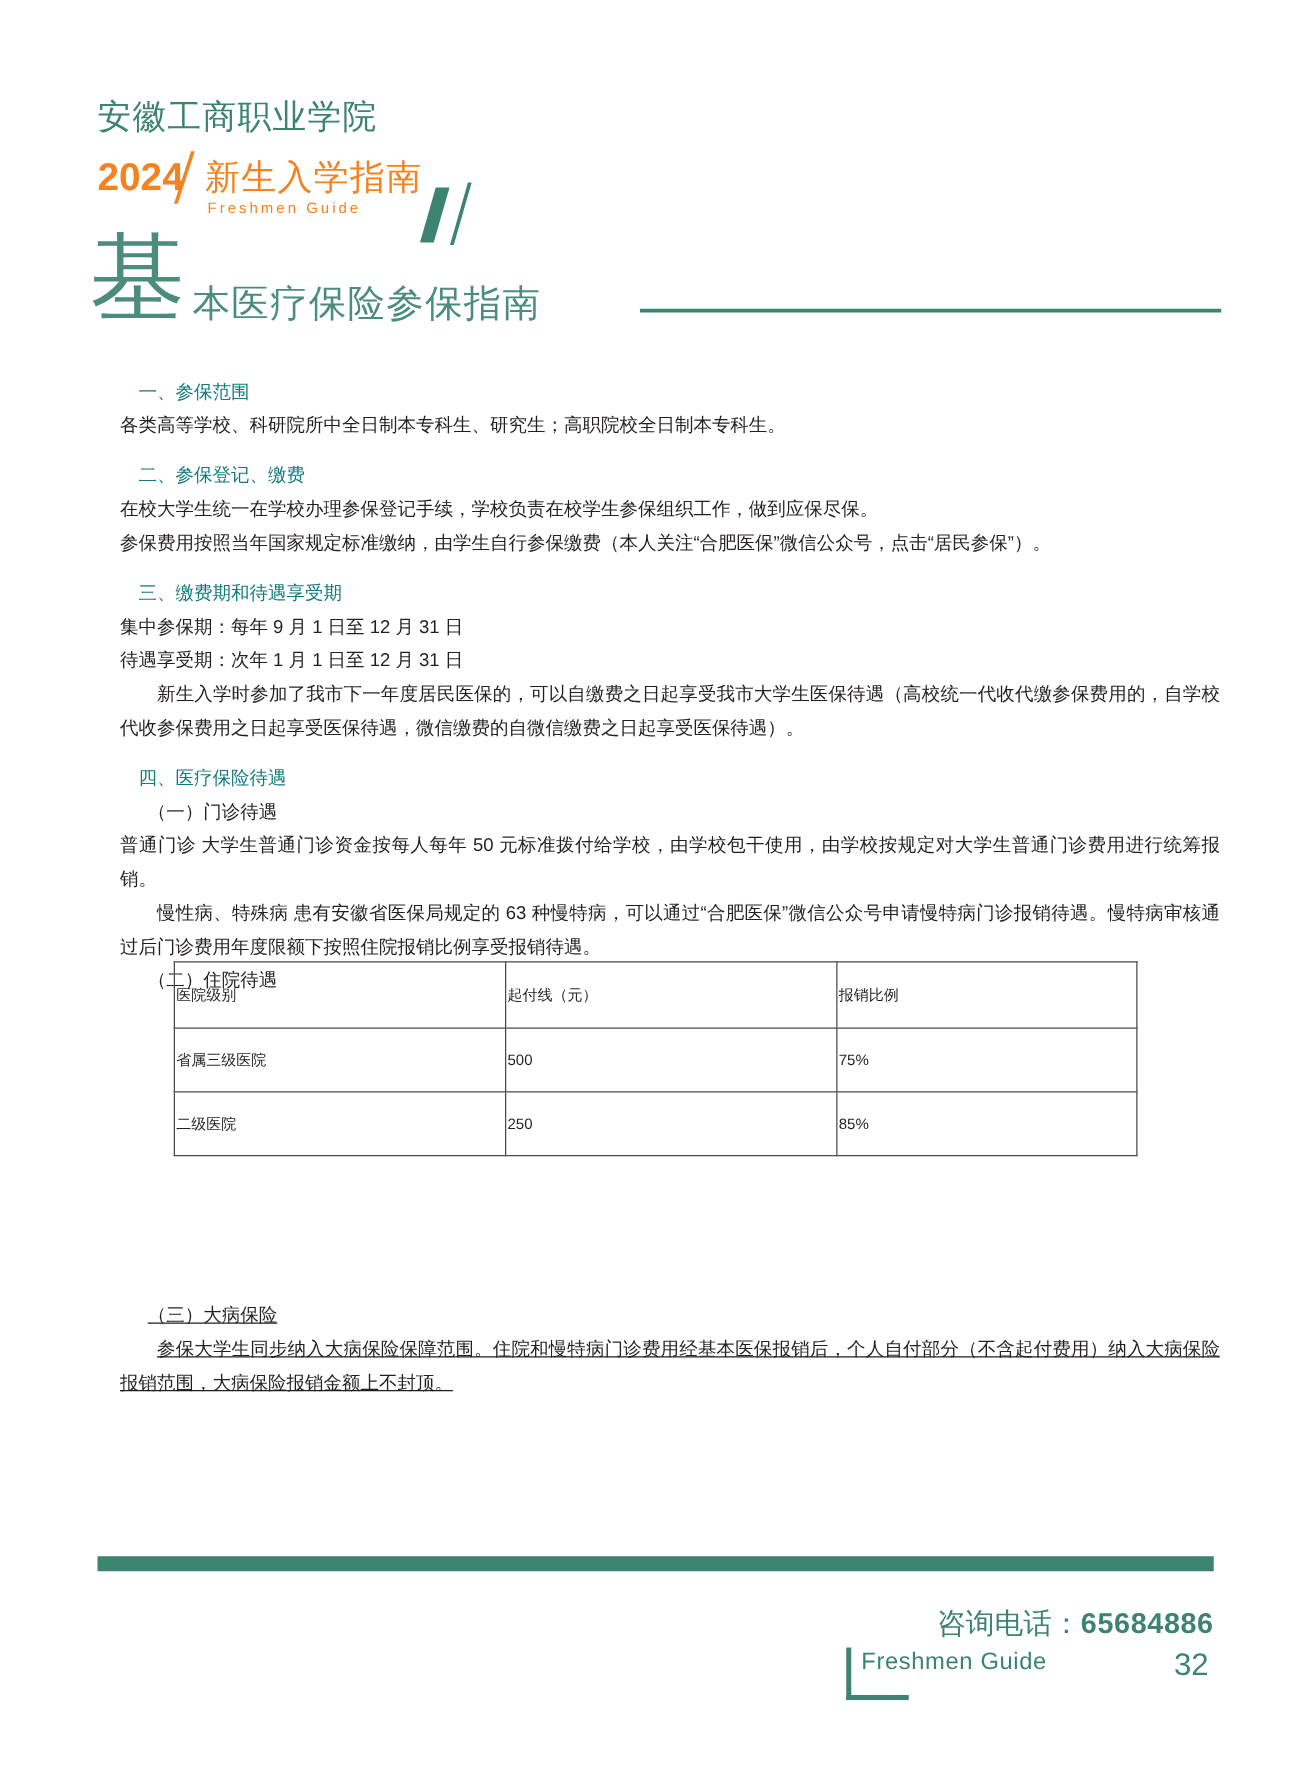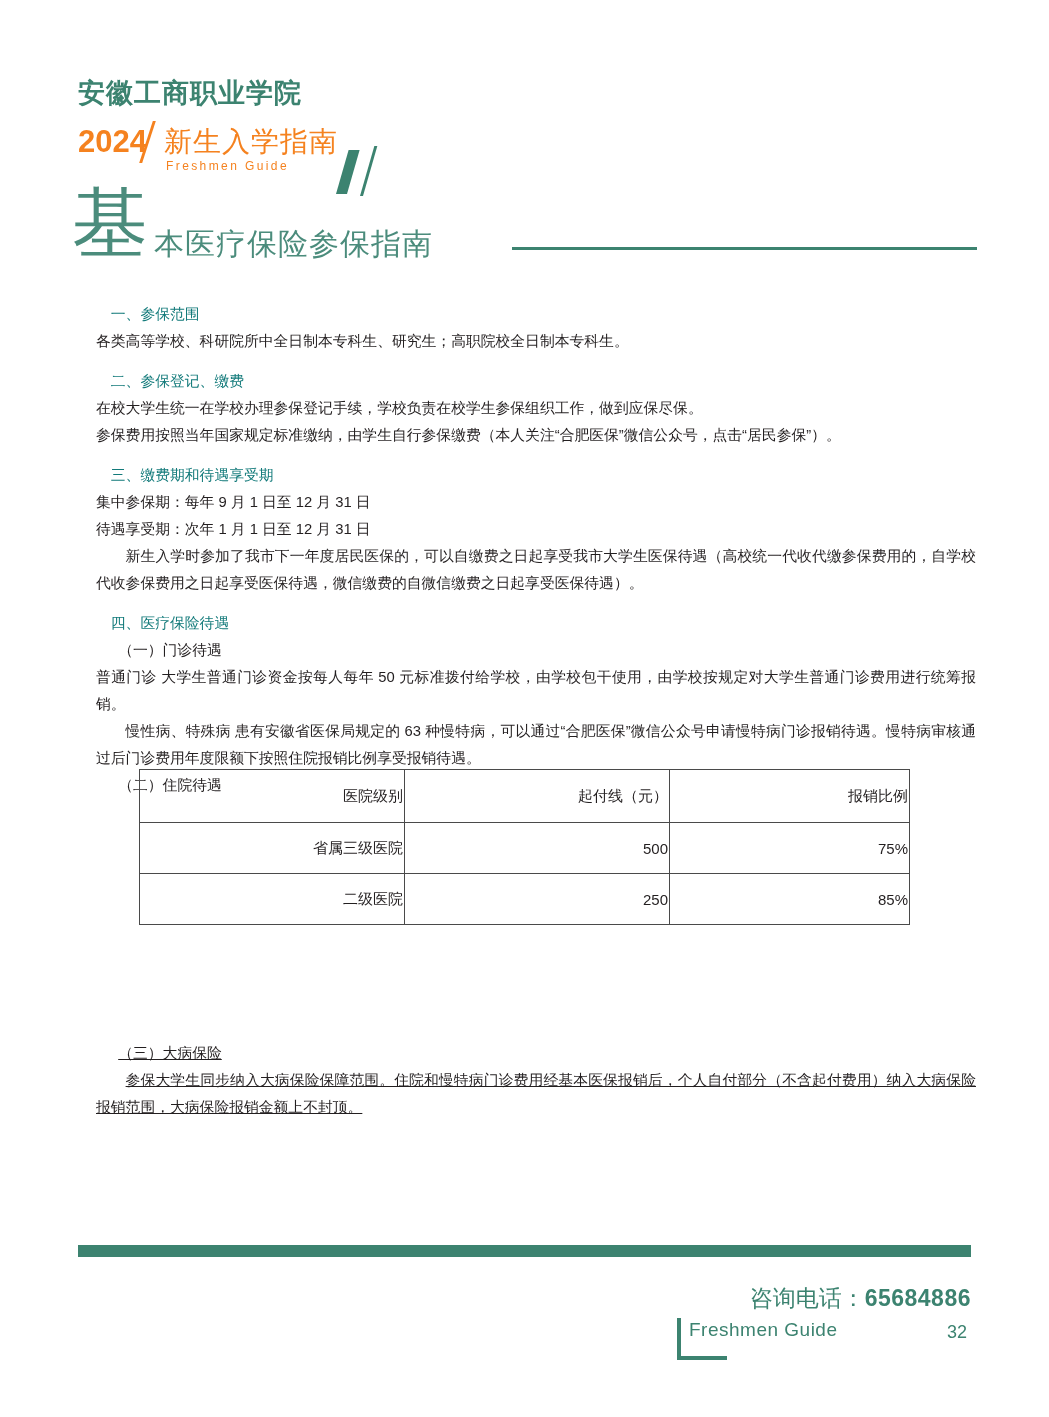--- a/index.html
+++ b/index.html
@@ -29,21 +29,21 @@
     left: 78px;
     top: 76px;
     width: 420px;
     height: 100px;
   }
   .logo-school {
     position: absolute;
     left: 0;
     top: 0;
     font-size: 27px;
-    font-weight: bold;
+    font-weight: normal;
     letter-spacing: 1px;
     color: #3c8370;
     line-height: 34px;
     white-space: nowrap;
   }
   .logo-slash-thick {
     position: absolute;
     left: 258px;
     top: 74px;
     width: 11px;
@@ -180,23 +180,23 @@
     width: 770px;
   }
   table.fee {
     border-collapse: collapse;
     width: 770px;
     table-layout: fixed;
   }
   table.fee td {
     border: 1px solid #4a4a4a;
     height: 48px;
-    text-align: right;
+    text-align: left;
     vertical-align: middle;
-    font-size: 15px;
+    font-size: 12px;
     color: #231f20;
   }
   table.fee tr.hdr td { height: 50px; }
   table.fee col.c1 { width: 265px; }
   table.fee col.c2 { width: 265px; }
   table.fee col.c3 { width: 240px; }
 
   
   .tail {
     position: absolute;
@@ -251,21 +251,21 @@
     font-size: 19px;
     line-height: 26px;
     color: #3c8370;
     letter-spacing: 0.5px;
     white-space: nowrap;
   }
   .footer-pageno {
     position: absolute;
     right: 4px;
     top: 36px;
-    font-size: 18px;
+    font-size: 25px;
     line-height: 26px;
     color: #3c8370;
   }
 </style>
 </head>
 <body>
 
 <div class="page">
 
   <div class="logo-block">

